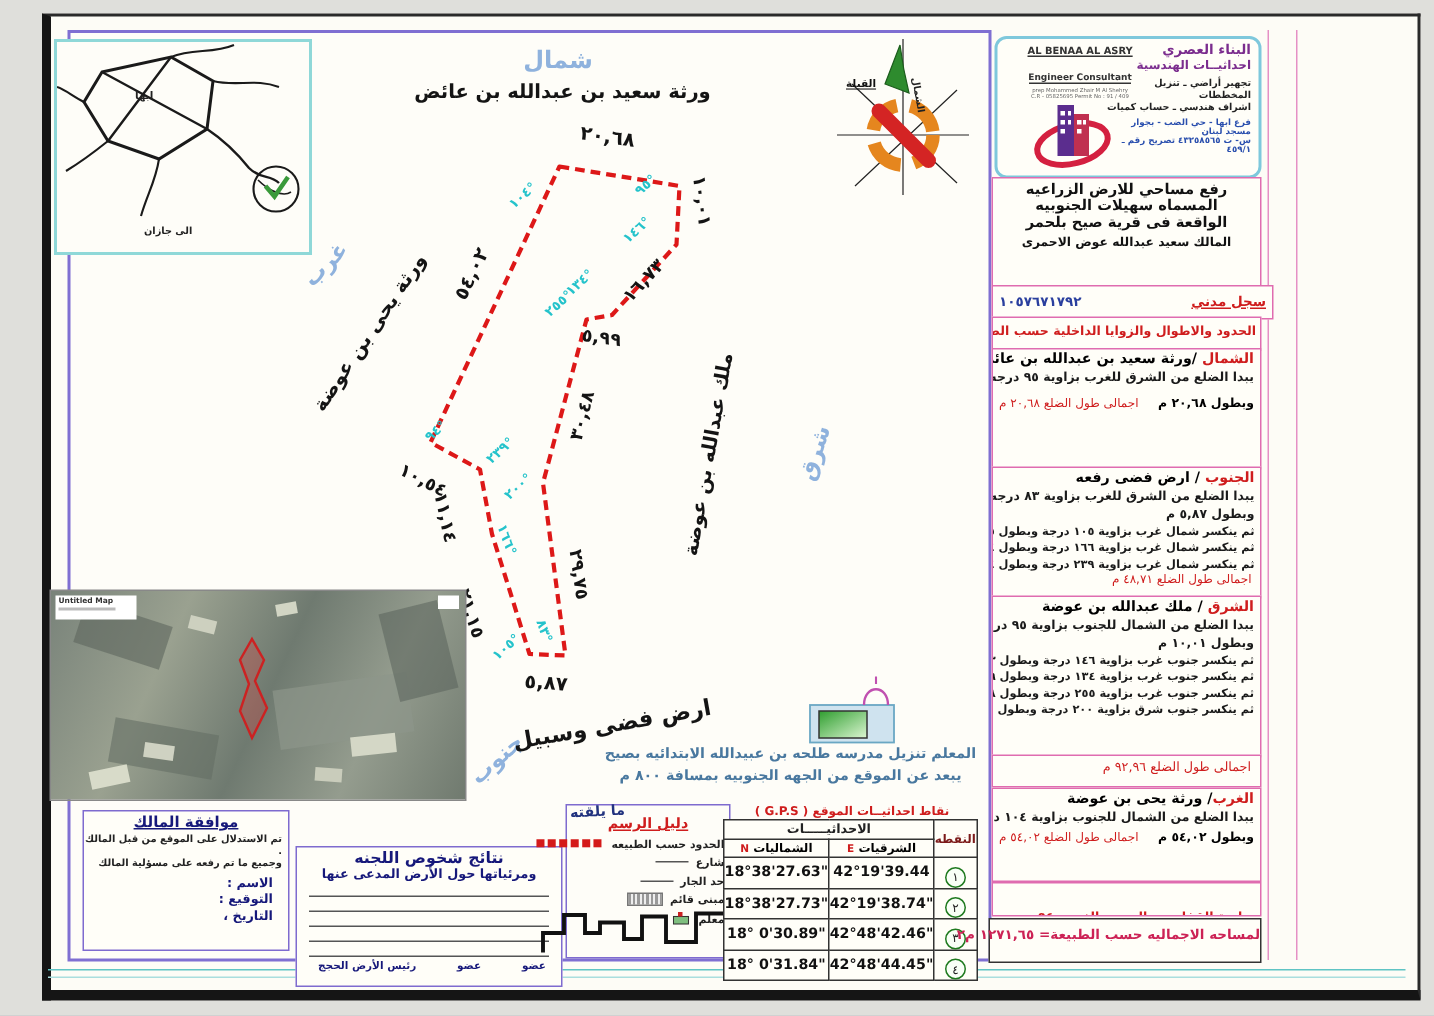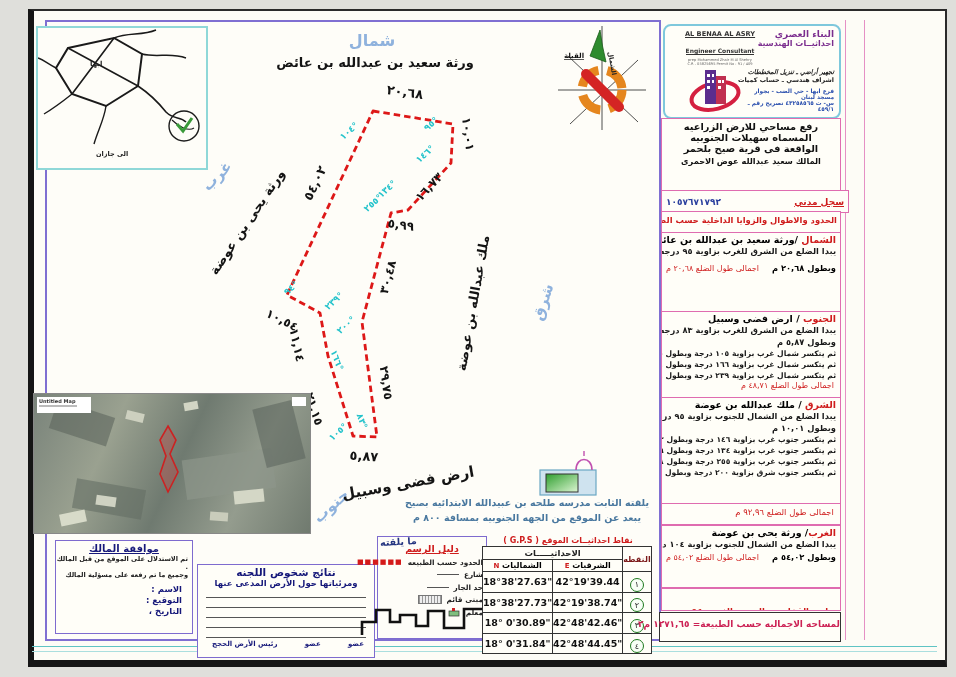--- a/index.html
+++ b/index.html
@@ -136,21 +136,21 @@
           <linearGradient id="lg" x1="0" y1="0" x2="1" y2="1">
         <stop offset="0" stop-color="#2f9e2f"></stop>
             <stop offset="1" stop-color="#dcf6d2"></stop>
       </linearGradient>
         </defs>
       <rect x="10" y="26" width="32" height="18" fill="url(#lg)" stroke="#333" stroke-width="1"></rect>
       <path d="M40,22 c0,-14 16,-14 16,0" fill="none" stroke="#c050b0" stroke-width="1.6"></path>
       <line x1="48" y1="8" x2="48" y2="3" stroke="#c050b0" stroke-width="1.4"></line>
     </svg>
   </div>
-  <div class="abs" style="left:398px;top:497px;width:258px;text-align:center;direction:rtl;font-size:9.5px;font-weight:bold;color:#49789f;">يلقته الثابت مدرسه طلحه بن عبيدالله الابتدائيه بصيح</div>
+  <div class="abs" style="left:398px;top:497px;width:258px;text-align:center;direction:rtl;font-size:9.5px;font-weight:bold;color:#49789f;">المعلم تنزيل مدرسه طلحه بن عبيدالله الابتدائيه بصيح</div>
   <div class="abs" style="left:398px;top:512px;width:258px;text-align:center;direction:rtl;font-size:9.5px;font-weight:bold;color:#49789f;">يبعد عن الموقع من الجهه الجنوبيه  بمسافة  ٨٠٠    م</div>
 
   <div class="abs" style="left:33px;top:393px;width:276px;height:139px;overflow:hidden;border:1px solid #888;
        background:linear-gradient(115deg,#79837a 0%,#9aa190 28%,#6f7a70 52%,#949c8e 75%,#707a6f 100%);">
     <div class="abs" style="left:18px;top:14px;width:60px;height:30px;background:#5d665e;transform:rotate(18deg);opacity:.6;"></div>
     <div class="abs" style="left:150px;top:60px;width:90px;height:40px;background:#8d968a;transform:rotate(-8deg);opacity:.7;"></div>
     <div class="abs" style="left:40px;top:90px;width:70px;height:30px;background:#646e64;transform:rotate(10deg);opacity:.6;"></div>
     <div class="abs" style="left:225px;top:10px;width:40px;height:60px;background:#5a635b;transform:rotate(-14deg);opacity:.55;"></div>
     <div class="abs" style="left:26px;top:118px;width:26px;height:12px;background:#d8dbc9;transform:rotate(-12deg);"></div>
     <div class="abs" style="left:62px;top:102px;width:20px;height:10px;background:#cfd2c2;transform:rotate(8deg);"></div>
@@ -265,21 +265,21 @@
         <td><span class="circ">٤</span></td>
       </tr>
     </tbody>
       </table>
   </div>
 
   <div class="abs" style="left:663px;top:24px;width:174px;height:91px;border:2px solid #7ec8dc;border-radius:8px;background:#fffef8;overflow:hidden;">
     <div class="abs" style="right:5px;top:3px;width:96px;text-align:right;direction:rtl;">
       <div style="font-size:9px;font-weight:bold;color:#7b2d8e;">البناء العصري</div>
       <div style="font-size:8px;font-weight:bold;color:#7b2d8e;">احداثيــات الهندسية</div>
-      <div style="font-size:6.4px;font-weight:bold;color:#222;margin-top:20px;font-style:italic;">تجهير أراضي ـ تنزيل المخططات</div>
+      <div style="font-size:6.4px;font-weight:bold;color:#222;margin-top:3px;">تجهير أراضي ـ تنزيل المخططات</div>
       <div style="font-size:6.4px;font-weight:bold;color:#222;text-align:center;">اشراف هندسي ـ حساب كميات</div>
       <div style="font-size:5.8px;font-weight:bold;color:#2a4fae;margin-top:4px;">فرع ابها - حي الضب  -  بجوار مسجد لبنان</div>
       <div style="font-size:5.8px;font-weight:bold;color:#2a4fae;">س- ت  ٤٣٢٥٨٥٦٥  تصريح رقم ـ  ٤٥٩/١</div>
     </div>
     <div class="abs" style="left:20px;top:4px;width:70px;text-align:center;">
       <div style="font-size:6.6px;font-weight:bold;color:#333;text-decoration:underline;white-space:nowrap;">AL BENAA AL ASRY</div>
       <div style="font-size:6px;font-weight:bold;color:#333;border-bottom:1px solid #333;display:inline-block;">Engineer Consultant</div>
       <div style="font-size:3.6px;color:#666;margin-top:1px;white-space:nowrap;">prep Mohammed Zhair M Al Shehry</div>
       <div style="font-size:3.6px;color:#666;white-space:nowrap;">C.R - 05825695    Permit No : 91 / 409</div>
     </div>
@@ -316,21 +316,21 @@
   <div class="abs pbox" style="left:661px;top:232px;width:178px;height:79px;">
     <div class="sec-head"><span class="r">الشمال</span> <span>/ورثة سعيد بن عبدالله بن عائض</span></div>
     <div class="sec-line">يبدا الضلع من الشرق للغرب بزاوية ٩٥ درجه</div>
     <div class="flexrow" style="margin-top:6px;">
       <span style="font-size:8.3px;font-weight:bold;">وبطول ٢٠,٦٨ م</span>
       <span class="tot">اجمالى طول الضلع ٢٠,٦٨ م</span>
     </div>
   </div>
 
   <div class="abs pbox" style="left:661px;top:311px;width:178px;height:86px;">
-    <div class="sec-head"><span class="r">الجنوب</span> <span>/ ارض فضى وسبيل</span></div>
+    <div class="sec-head"><span class="r">الجنوب</span> <span>/ ارض فضى رفعه</span></div>
     <div class="sec-line">يبدا الضلع من الشرق للغرب بزاوية ٨٣ درجه</div>
     <div class="sec-line">وبطول ٥,٨٧ م</div>
     <div class="sec-line" style="font-size:7.6px;">ثم ينكسر شمال غرب  بزاوية ١٠٥ درجة وبطول ٢١,١٥م</div>
     <div class="sec-line" style="font-size:7.6px;">ثم ينكسر شمال غرب  بزاوية ١٦٦ درجة وبطول ١١,١٤م</div>
     <div class="sec-line" style="font-size:7.6px;">ثم ينكسر شمال غرب  بزاوية ٢٣٩ درجة وبطول ١٠,٥٤م</div>
     <div class="tot" style="padding-right:6px;text-align:right;">اجمالى طول الضلع ٤٨,٧١ م</div>
   </div>
 
   <div class="abs pbox" style="left:661px;top:397px;width:178px;height:106px;">
     <div class="sec-head"><span class="r">الشرق</span> <span>/ ملك عبدالله بن عوضة</span></div>

